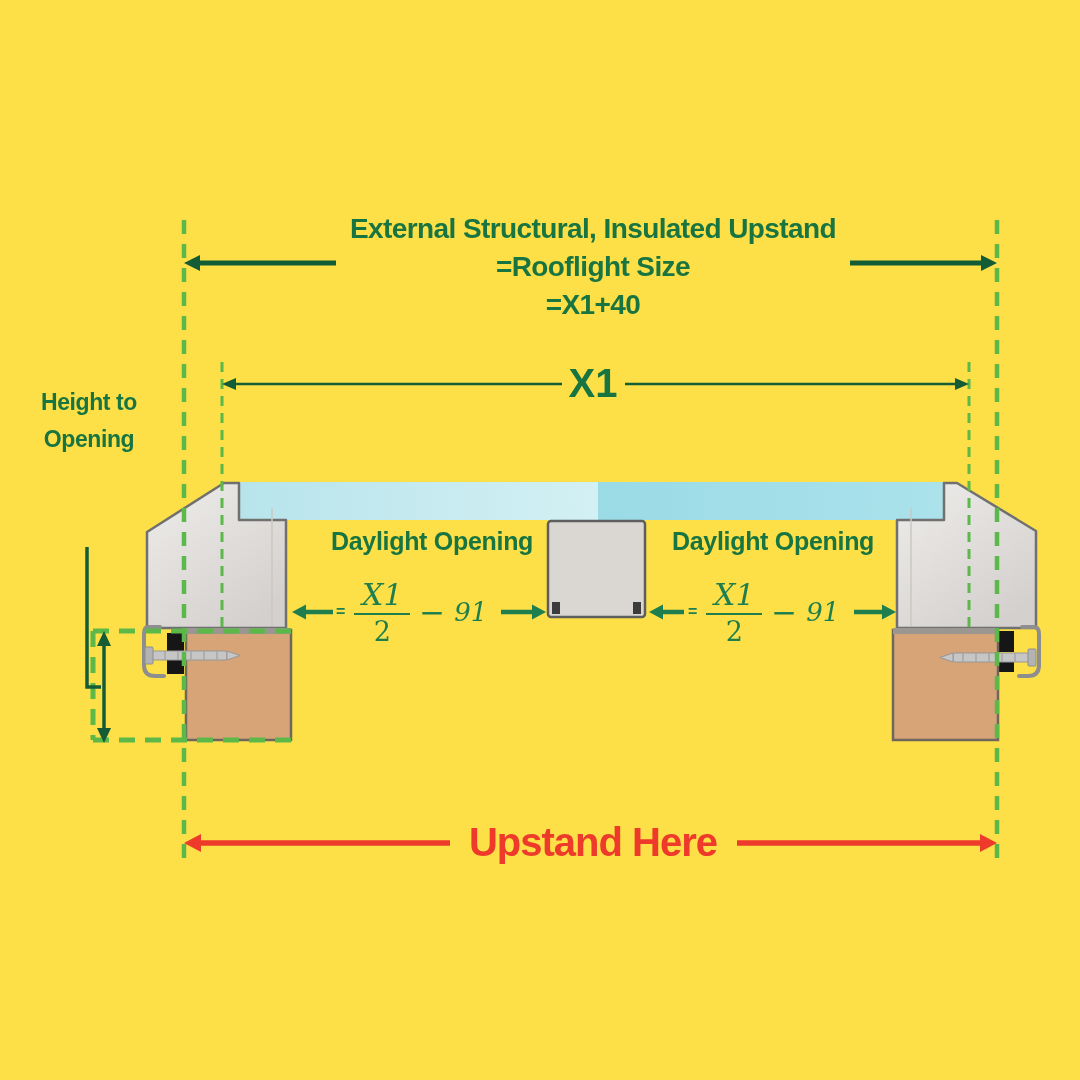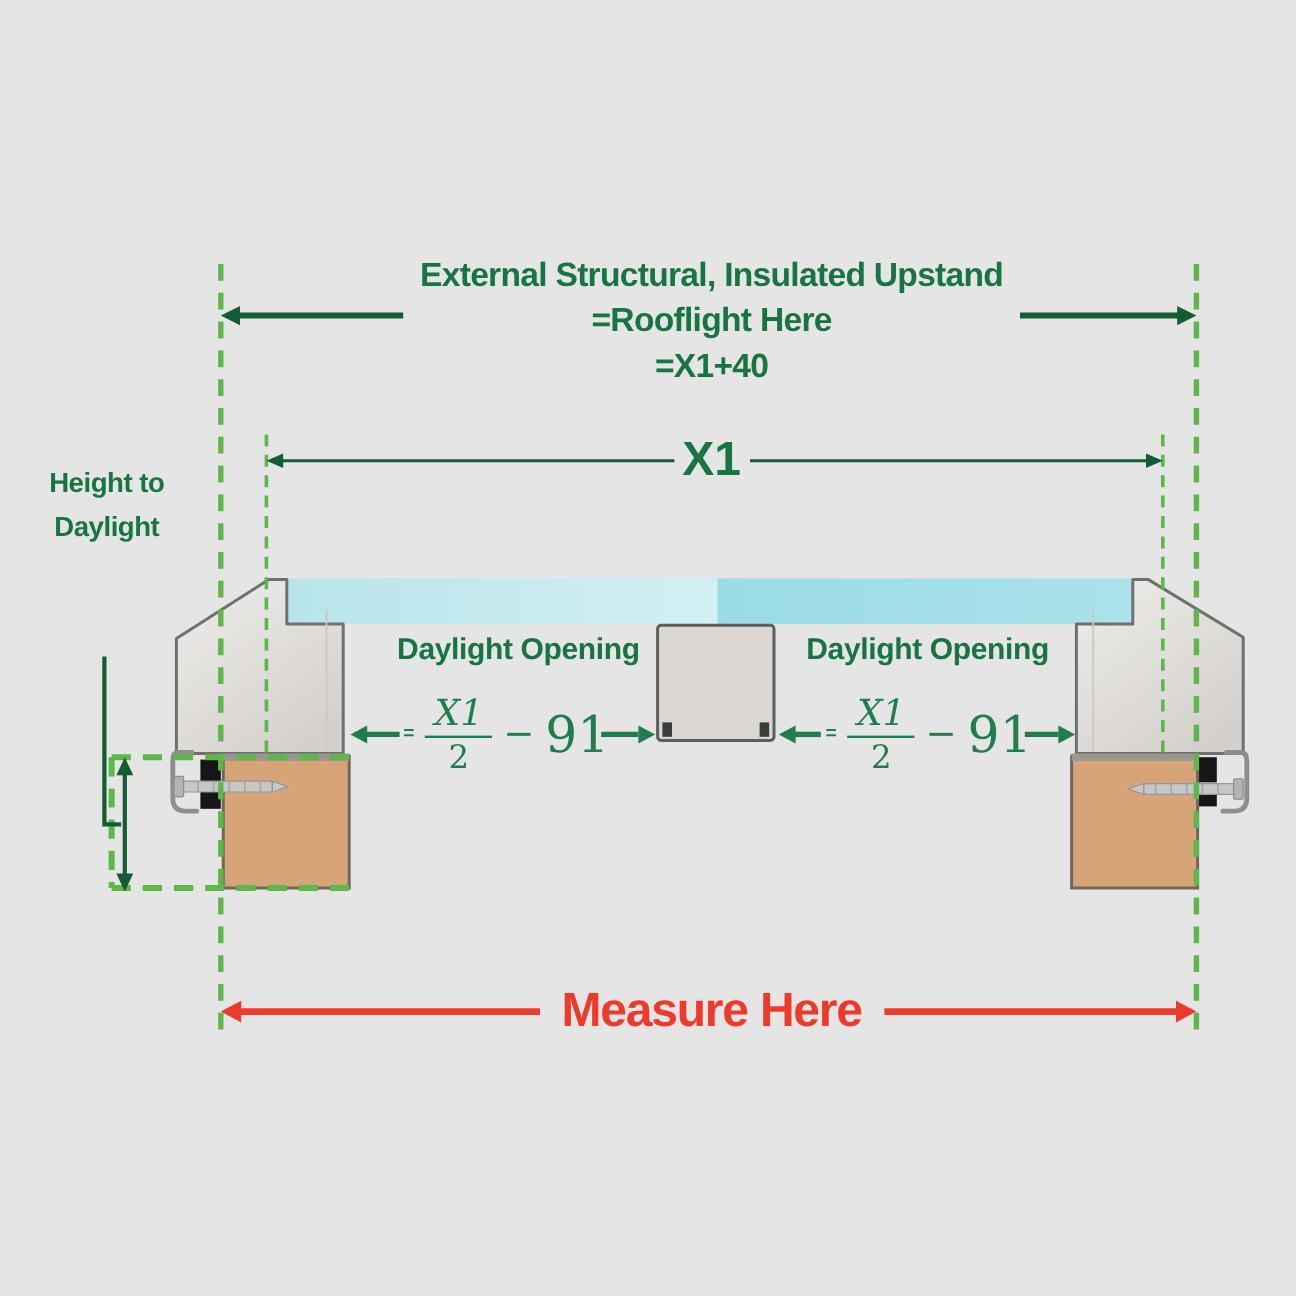--- a/index.html
+++ b/index.html
@@ -1,17 +1,17 @@
 <!DOCTYPE html>
 <html style="--text-green: #187441; --arrow-green: #135c35; --formula-green: #1f7e4e; --dash-green: #5cb848; --red: #ee3a2b; --glass-left-a: #b7e4eb; --glass-left-b: #d3f0f4; --glass-right-a: #9adbe6; --glass-right-b: #abe2eb; --frame-a: #efedeb; --frame-b: #d3d0cd; --frame-stroke: #707070; --mullion-fill: #dad7d3; --mullion-stroke: #5e5e5e; --upstand-fill: #d7a477; --upstand-stroke: #6f675e; --upstand-top: #9b9790; --detail-black: #161616; --screw-fill: #c6c6c6; --screw-stroke: #979797; --hook-grey: #8e8e8e;"><head>
 <meta charset="utf-8">
 <style>
   html,body{margin:0;padding:0;background:#ffffff;}
   #canvas{
-    position:relative;width:1080px;height:1080px;background:#e5e5e5;overflow:hidden;
+    position:relative;width:1080px;height:1080px;background:#fde047;overflow:hidden;
     font-family:"Liberation Sans",sans-serif;
   }
   #diagram-svg{position:absolute;left:0;top:0;width:1080px;height:1080px;}
 
   
   .glassL{fill:url(#gradGlassL);}
   .glassR{fill:url(#gradGlassR);}
   .frame{fill:url(#gradFrame);stroke:var(--frame-stroke);stroke-width:2.5;stroke-linejoin:round;}
   .frameInner{stroke:#cac7c4;stroke-width:1.5;}
   .mullion{fill:var(--mullion-fill);stroke:var(--mullion-stroke);stroke-width:2.5;}
@@ -48,21 +48,21 @@
     color:var(--formula-green);font-family:"DejaVu Serif",serif;
   }
   #formula-left{left:336px;}
   #formula-right{left:688px;}
   .formula .eq{font-family:"Liberation Sans",sans-serif;font-weight:bold;font-size:16px;}
   .frac{display:inline-flex;flex-direction:column;align-items:center;width:56px;}
   .frac .num{font-style:italic;font-size:30px;line-height:32px;}
   .frac .bar{width:100%;border-top:2.5px solid var(--formula-green);margin:2px 0;}
   .frac .den{font-size:27px;line-height:29px;}
   .formula .op{font-size:31px;}
-  .formula .val{font-size:42px;}
+  .formula .val{font-size:26px;font-style:italic;}
 </style>
 </head>
 <body>
 
 <div id="canvas">
 
   <svg id="diagram-svg" viewBox="0 0 1080 1080" xmlns="http://www.w3.org/2000/svg">
     <defs>
       <linearGradient id="gradGlassL" x1="0" y1="0" x2="1" y2="0">
         <stop offset="0" style="stop-color:var(--glass-left-a)"></stop>
@@ -192,29 +192,29 @@
     <g>
       <line class="arrowRed" stroke-width="5.5" x1="199" y1="843" x2="450" y2="843"></line>
       <line class="arrowRed" stroke-width="5.5" x1="737" y1="843" x2="982" y2="843"></line>
       <polygon class="headRed" points="184,843 201,834 201,852"></polygon>
       <polygon class="headRed" points="997,843 980,834 980,852"></polygon>
     </g>
   </svg>
 
   <div id="top-annotation" class="txt center">
     <div>External Structural, Insulated Upstand</div>
-    <div>=Rooflight Here</div>
+    <div>=Rooflight Size</div>
     <div>=X1+40</div>
   </div>
 
   <div id="x1-label" class="txt center">X1</div>
 
   <div id="height-annotation" class="txt center">
     <div>Height to</div>
-    <div>Daylight</div>
+    <div>Opening</div>
   </div>
 
   <div id="daylight-left-label" class="txt center">Daylight Opening</div>
   <div id="daylight-right-label" class="txt center">Daylight Opening</div>
 
   <div id="formula-left" class="formula">
     <span class="eq">=</span>
     <span class="frac">
       <span class="num">X1</span>
       <span class="bar"></span>
@@ -228,15 +228,15 @@
     <span class="eq">=</span>
     <span class="frac">
       <span class="num">X1</span>
       <span class="bar"></span>
       <span class="den">2</span>
     </span>
     <span class="op">−</span>
     <span class="val">91</span>
   </div>
 
-  <div id="measure-label" class="txt center">Measure Here</div>
+  <div id="measure-label" class="txt center">Upstand Here</div>
 
 </div>
 
 </body></html>

